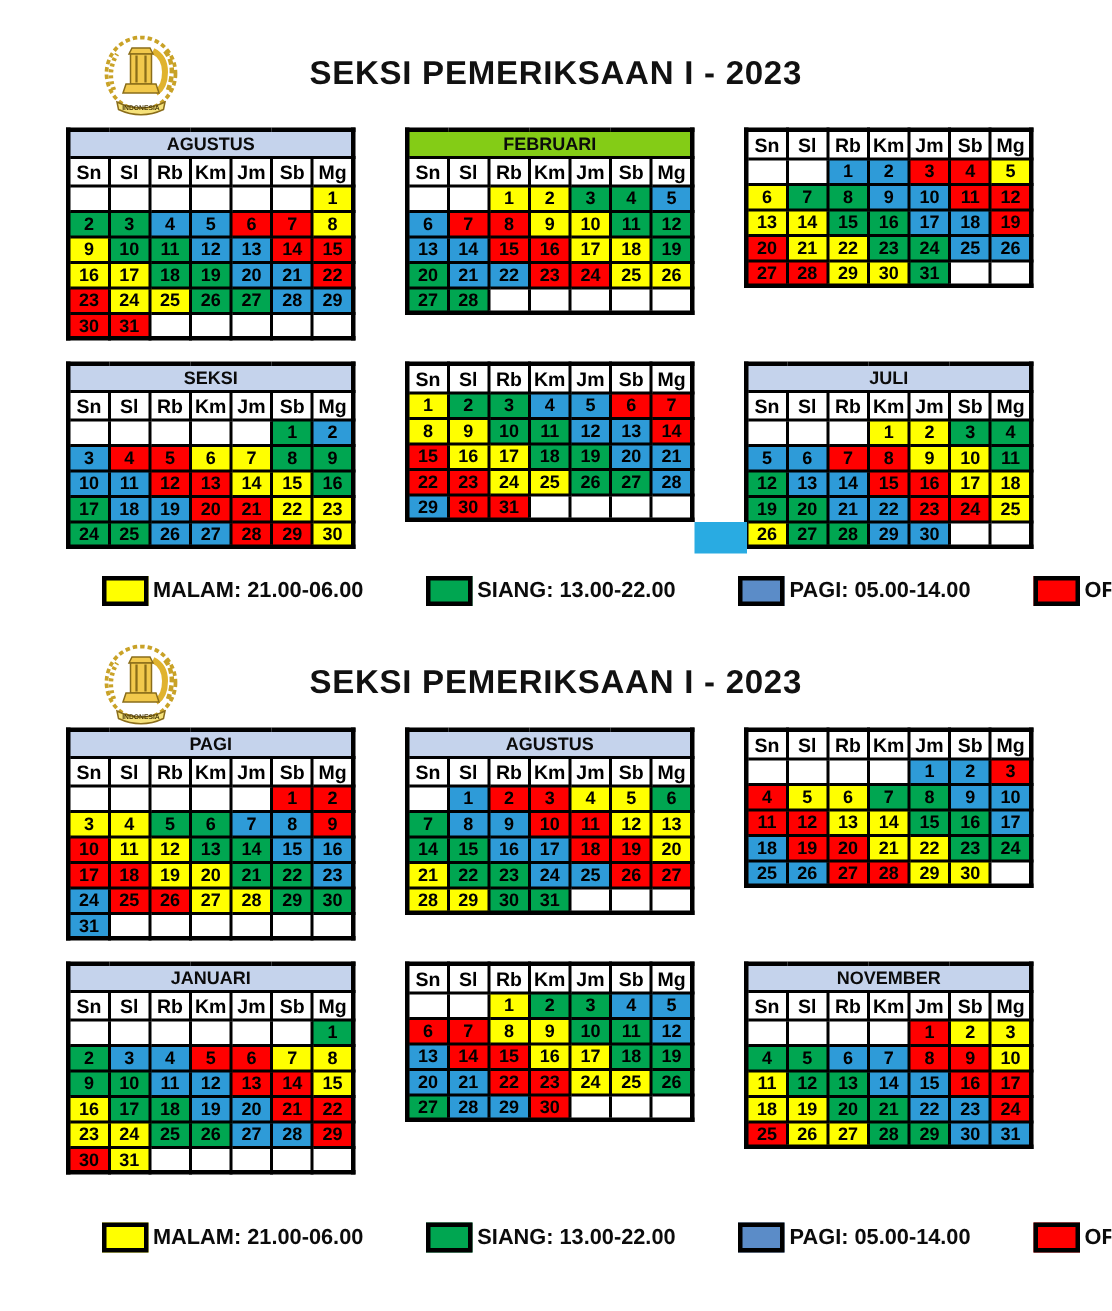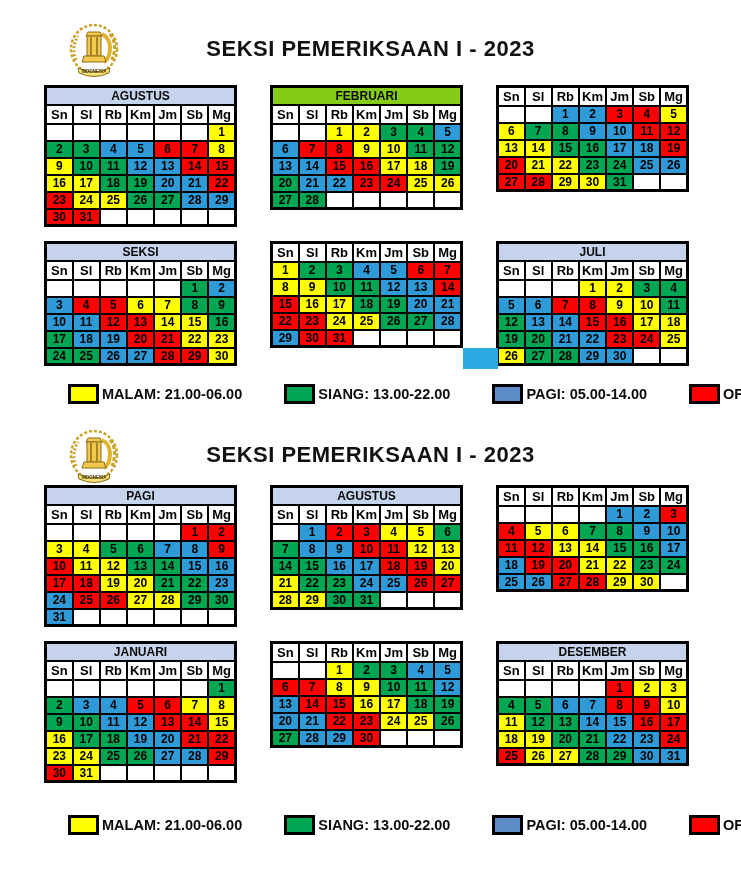--- a/index.html
+++ b/index.html
@@ -788,21 +788,21 @@
               <td class="day" style="background:#FF0000">30</td>
               <td class="day"></td>
               <td class="day"></td>
               <td class="day"></td>
             </tr>
           </tbody>
         </table>
         <table class="month">
           <tbody>
             <tr>
-              <th colspan="7" class="mtitle" style="background:#C5D3EC">DESEMBER</th>
+              <th colspan="7" class="mtitle" style="background:#C5D3EC">NOVEMBER</th>
             </tr>
             <tr>
               <th class="dh">Sn</th>
               <th class="dh">Sl</th>
               <th class="dh">Rb</th>
               <th class="dh">Km</th>
               <th class="dh">Jm</th>
               <th class="dh">Sb</th>
               <th class="dh">Mg</th>
             </tr>

